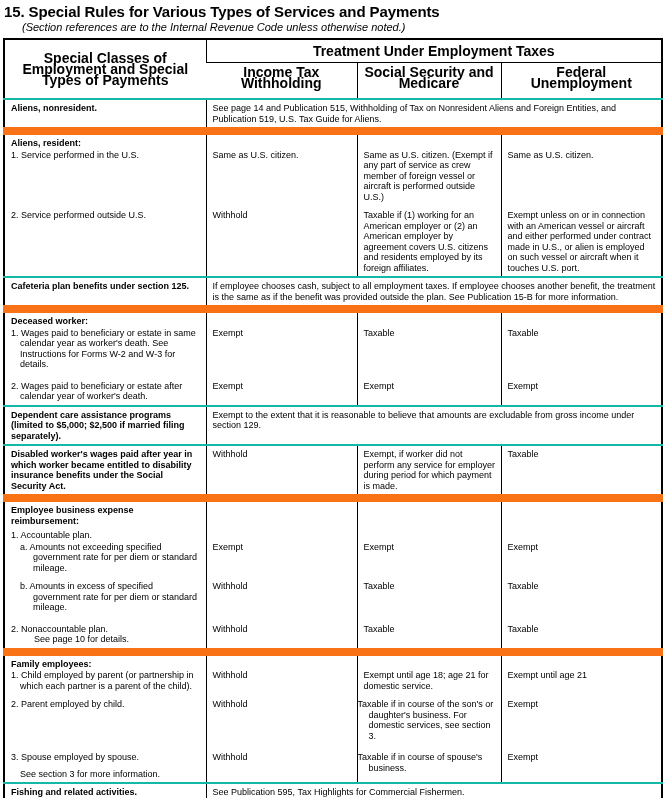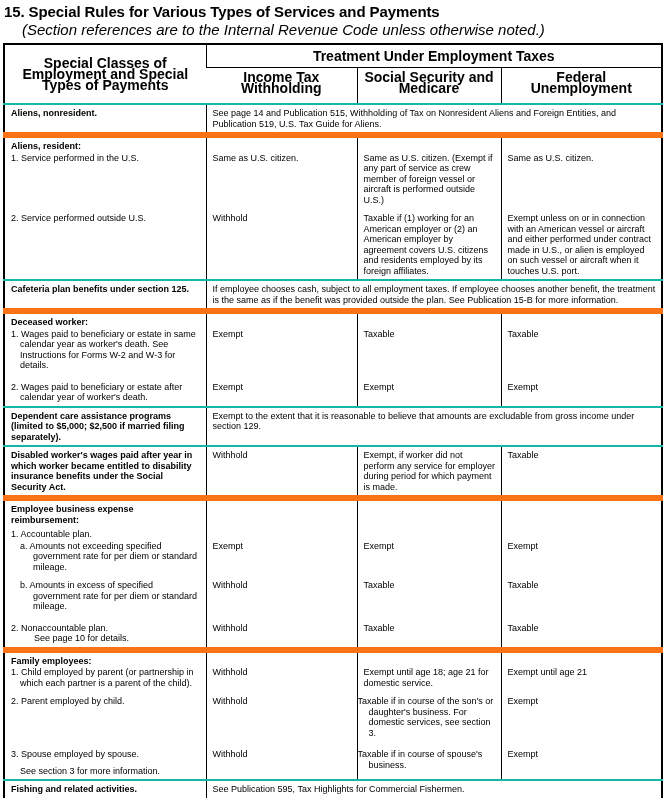--- a/index.html
+++ b/index.html
@@ -1,37 +1,37 @@
 <!DOCTYPE html>
 <html><head>
 <meta charset="utf-8">
 <style>
   html,body { margin:0; padding:0; background:#fff; color:#000; }
   body { width:664px; font-family:"Liberation Sans", sans-serif; }
   .page-title { font-size:15px; font-weight:bold; padding:3px 0 0 4px; letter-spacing:-0.1px; }
-  .page-subtitle { font-size:15px; font-style:italic; padding:1px 0 5px 22px; }
+  .page-subtitle { font-size:11px; font-style:italic; padding:1px 0 5px 22px; }
 
   table.rules { border-collapse:collapse; table-layout:fixed; width:658px; margin-left:3px;
                 border:2px solid #000; }
   col.c1 { width:202px; } col.c2 { width:151px; } col.c3 { width:144px; } col.c4 { width:161px; }
 
   th, td { vertical-align:top; font-size:9px; line-height:10.5px;
            padding:3px 5px 3px 6px; border-left:1px solid #000; }
   th:first-child, td:first-child { border-left:none; }
 
   th { font-size:14px; line-height:11px; font-weight:bold; text-align:center;
        vertical-align:middle; padding:3px 4px; }
   th.treat { border-bottom:1px solid #000; height:16px; }
   tr.subhead th { vertical-align:top; height:28px; padding-top:4px; }
   tr.subhead { border-bottom:2px solid #000; }
 
   tr.grp td { border-top:2px solid #14b8a6; }
   tr.cont td { border-top:none; padding-top:5px; }
   tr.cont2 td { border-top:none; padding-top:8px; }
-  tr.ghead td { border-top:6px solid #f97316; padding-bottom:0; }
+  tr.ghead td { border-top:8px solid #f97316; padding-bottom:0; }
 
   .cat { font-weight:bold; }
   .item { padding-left:9px; text-indent:-9px; }
   .item-ab { margin-left:9px; padding-left:13px; text-indent:-13px; }
   .note-ind { margin-left:23px; }
   .note-gap { margin-left:9px; margin-top:6px; }
   .plan-line { margin-top:4px; }
   .hang { padding-left:11px; text-indent:-11px; }
 </style>
 </head>

